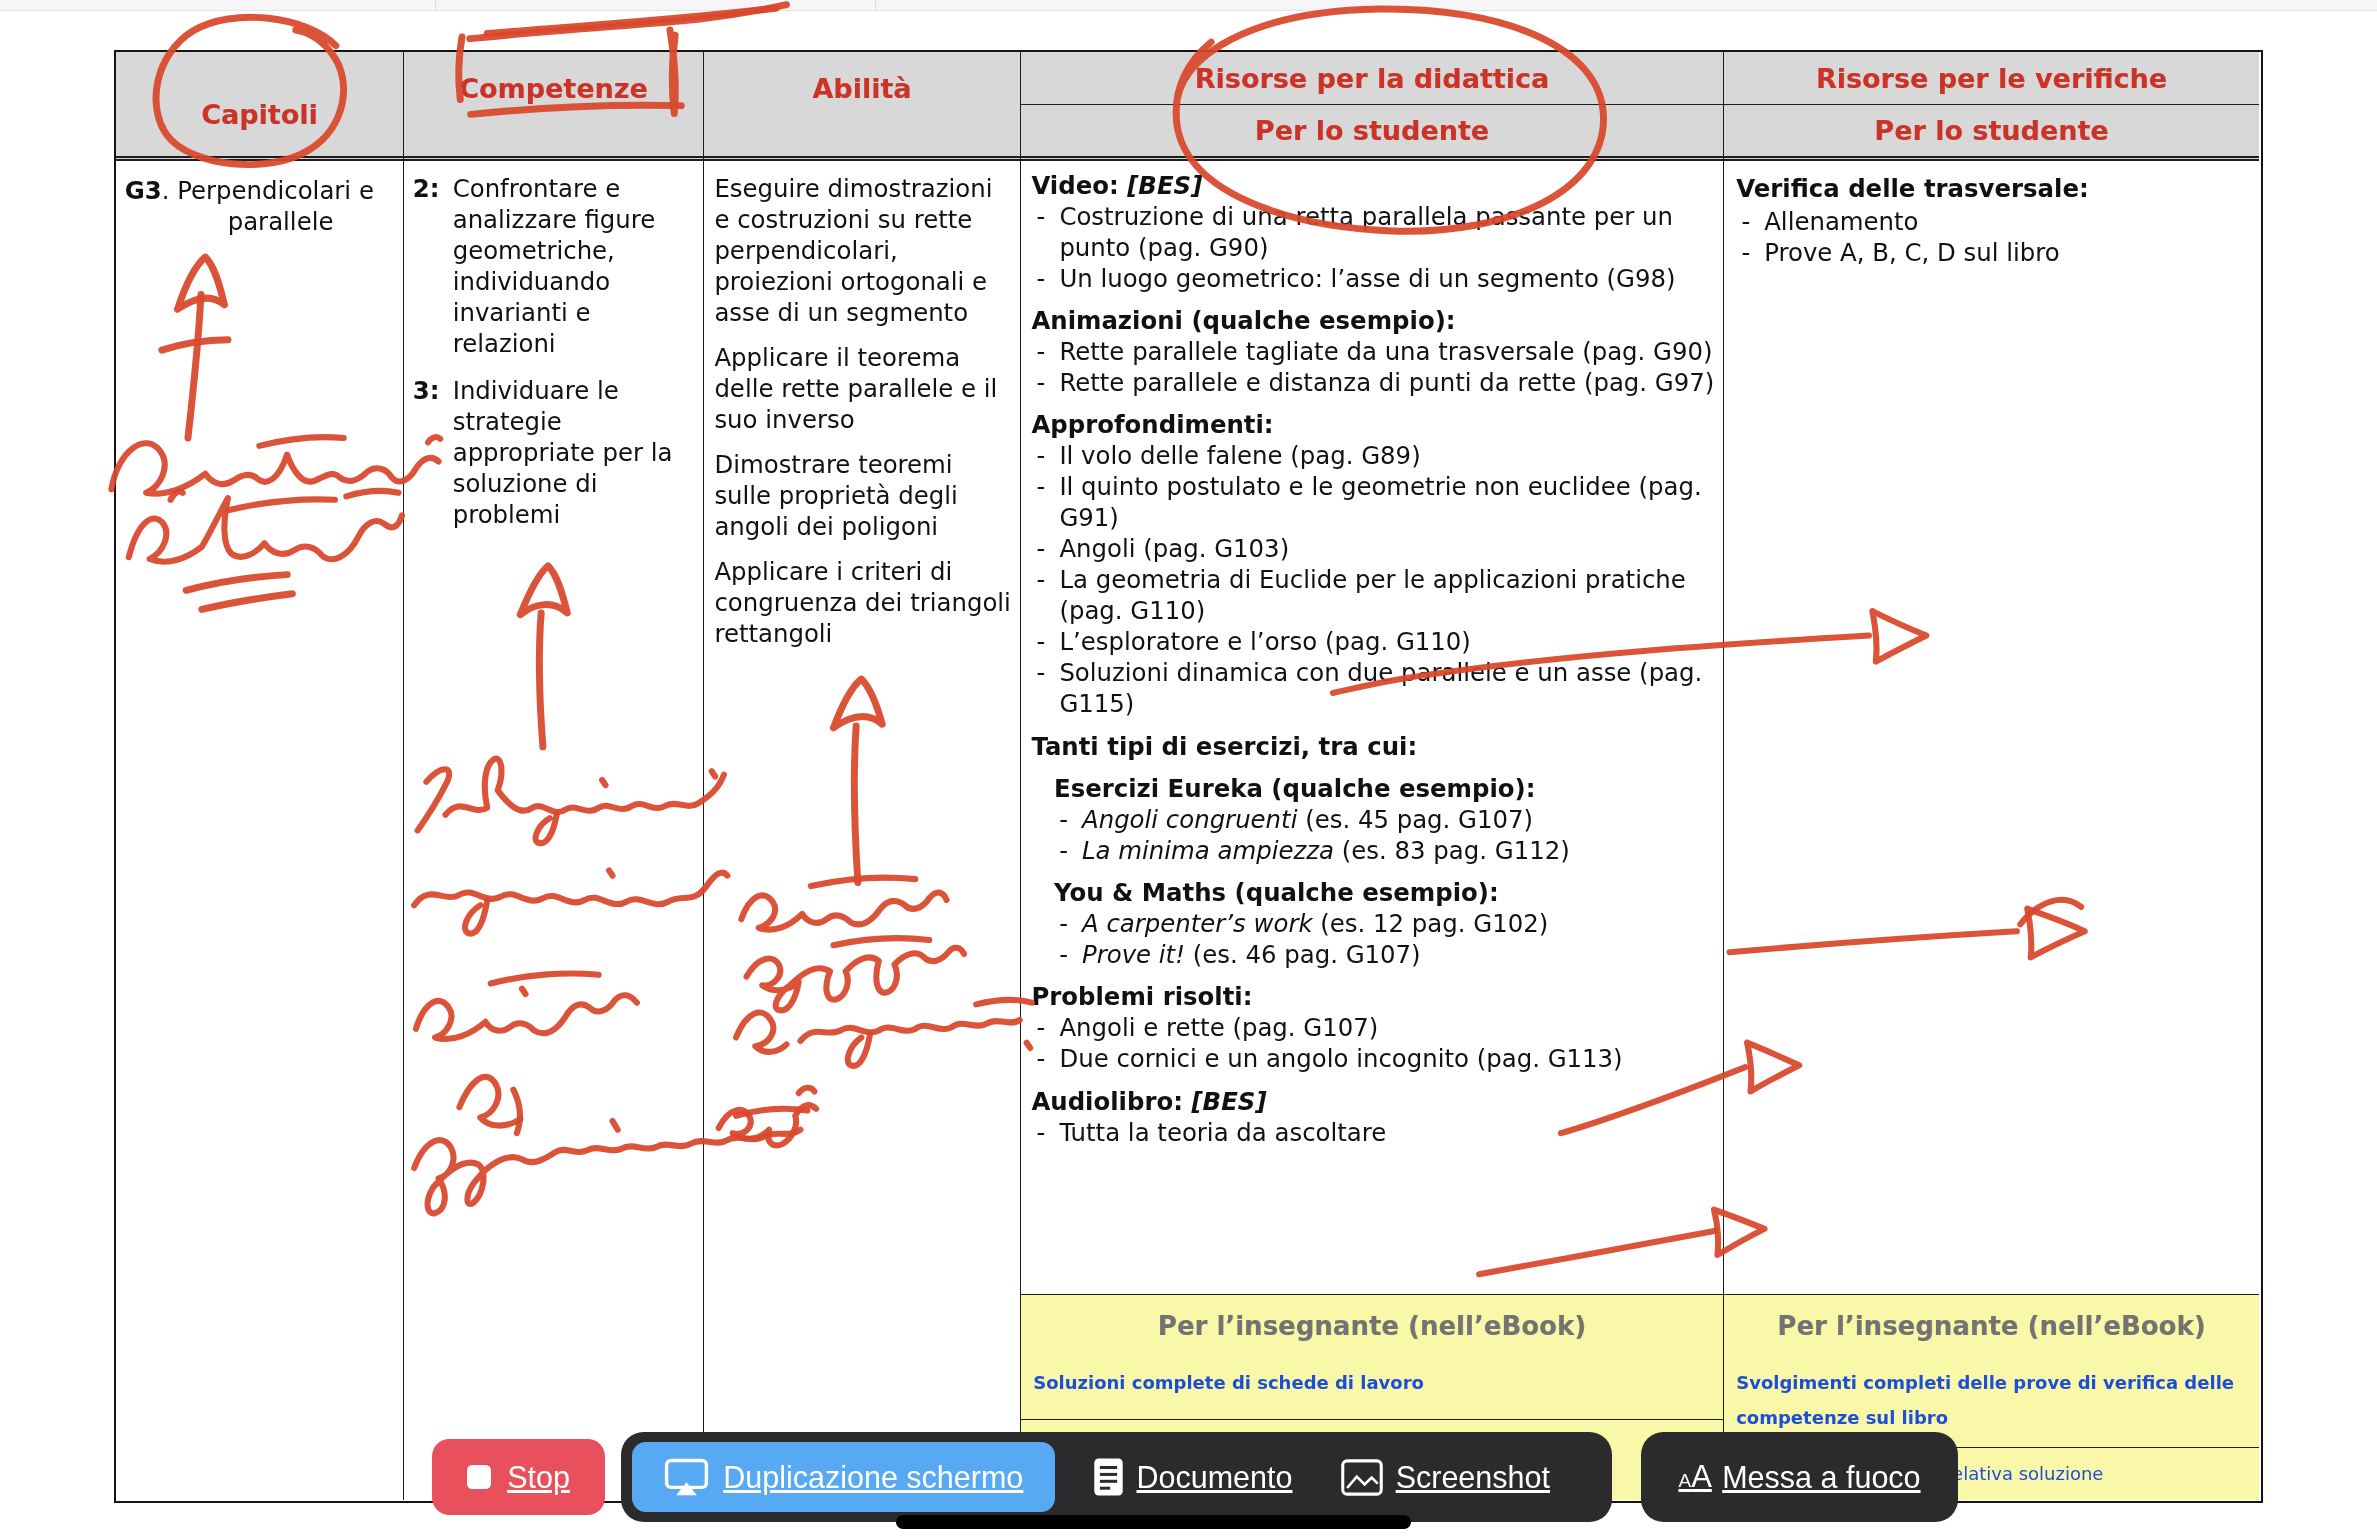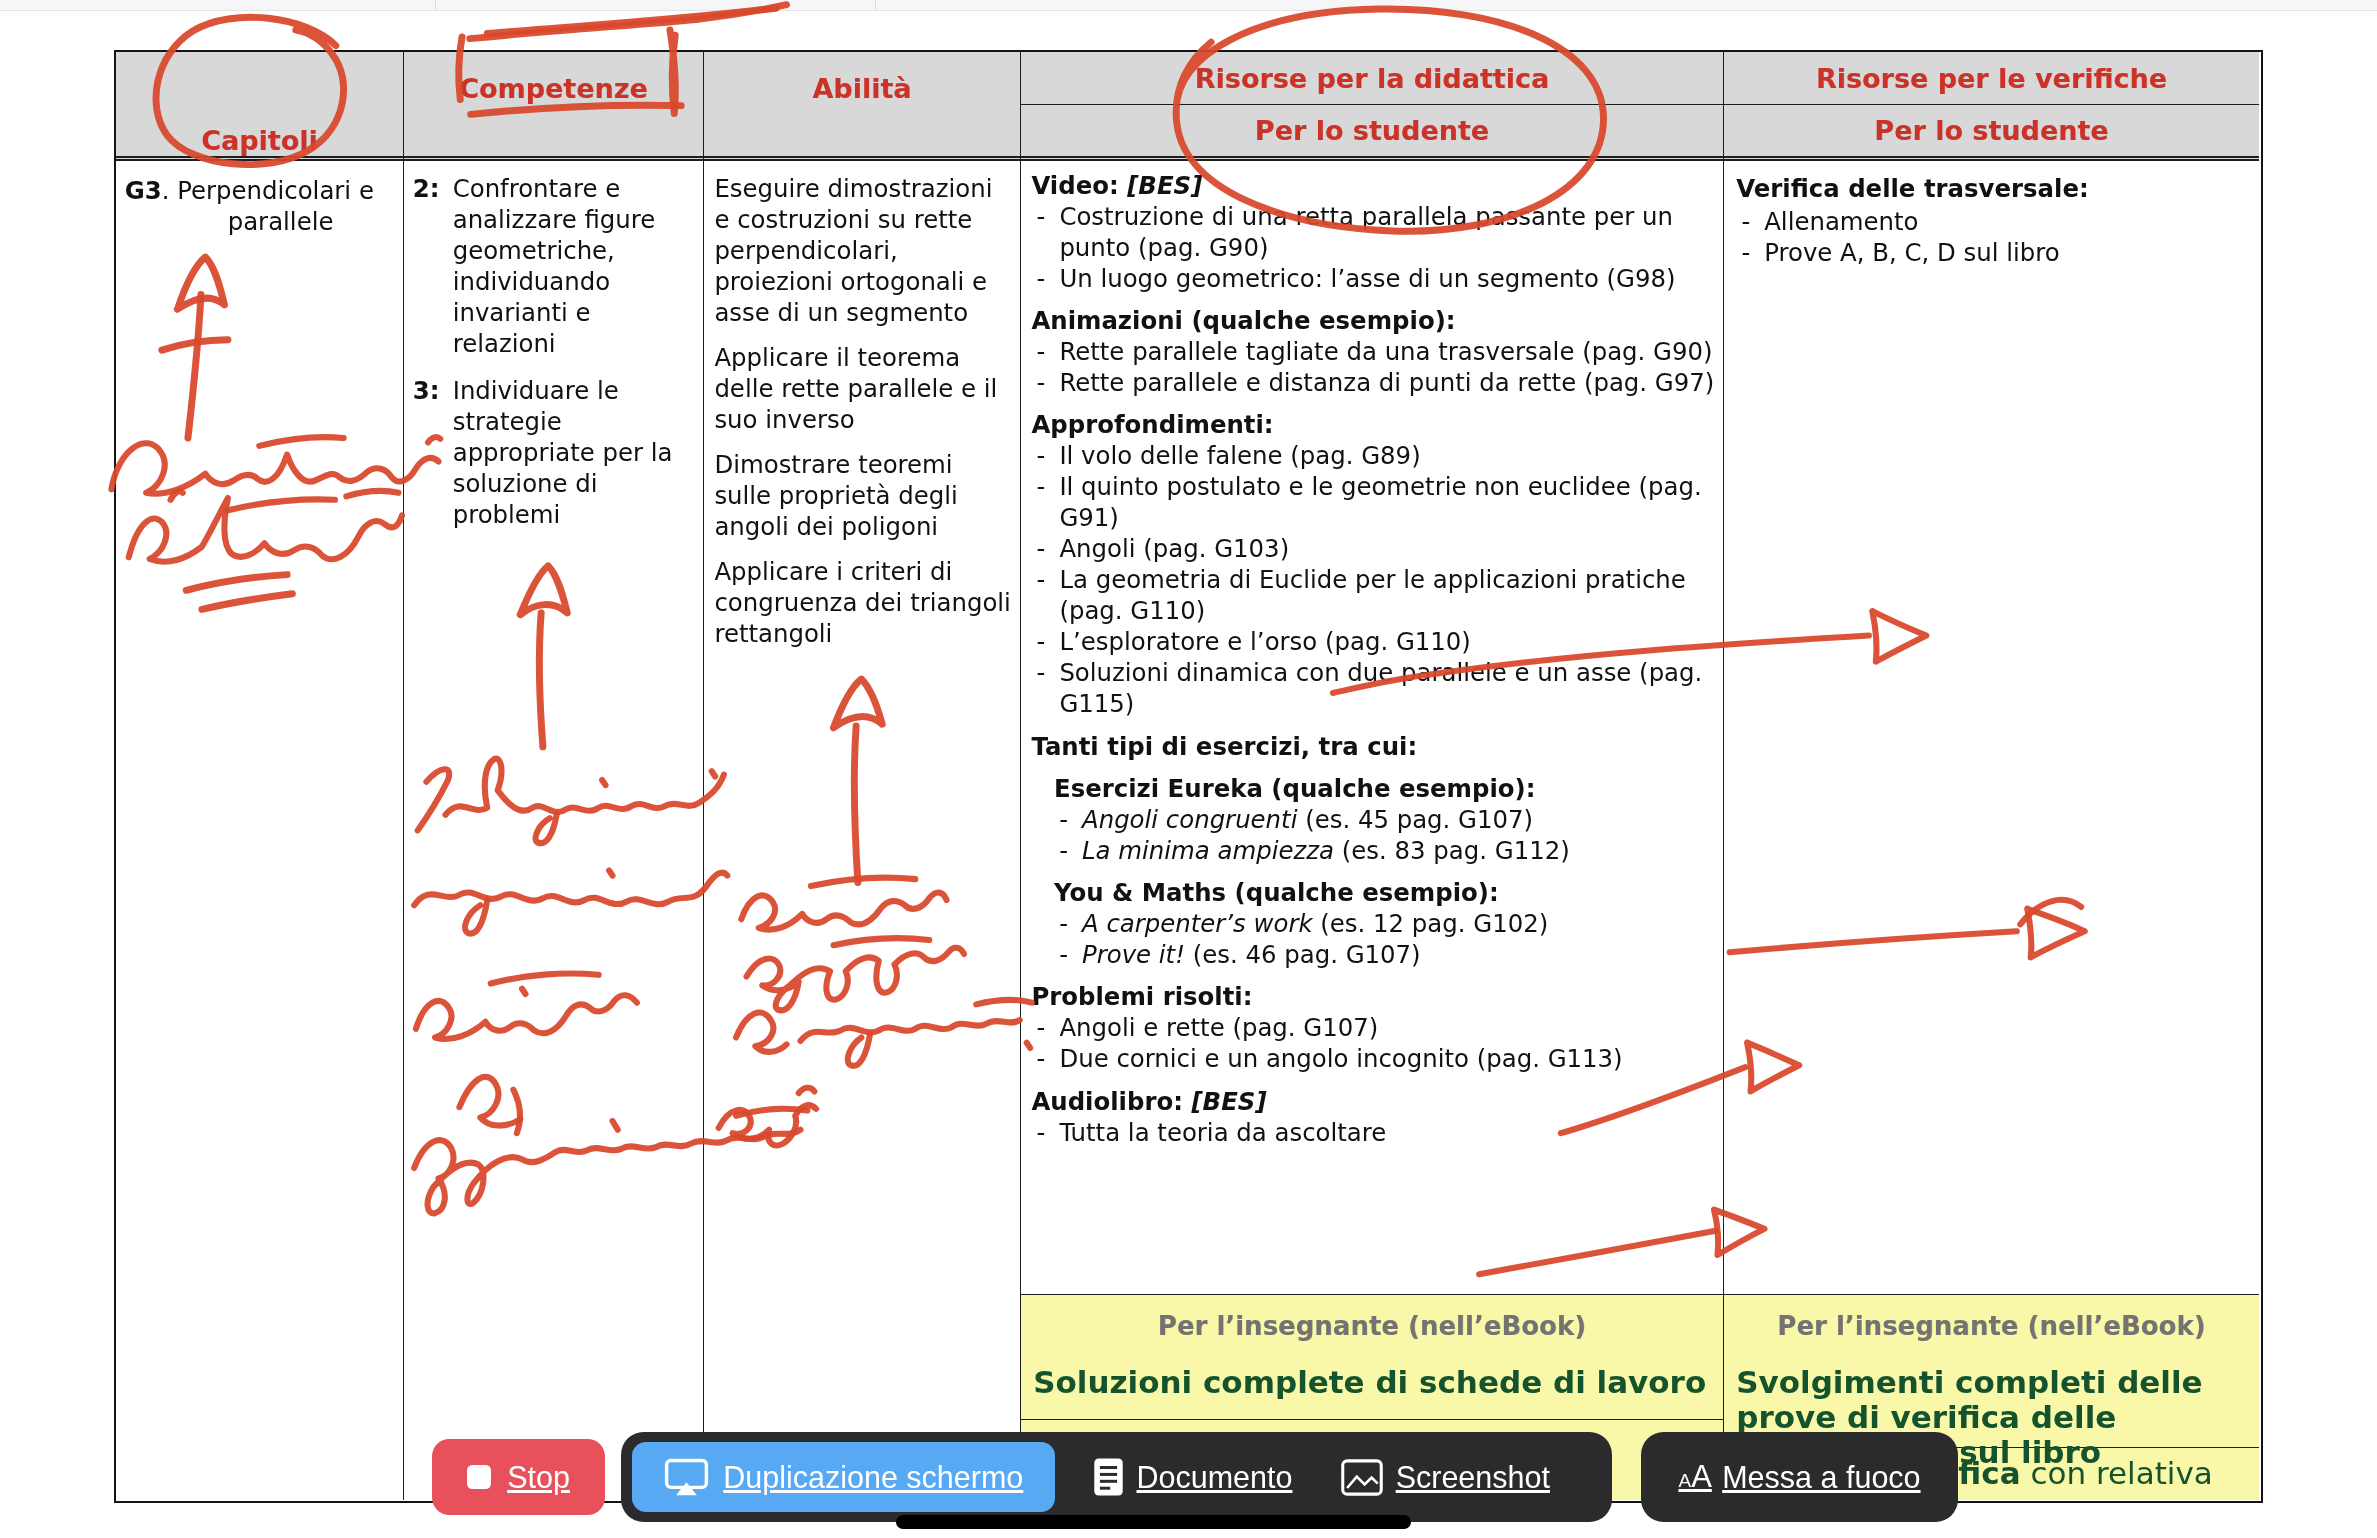--- a/index.html
+++ b/index.html
@@ -10,40 +10,40 @@
             border-bottom:0.9px solid #e3e3e6;}
   .strip-tick{position:absolute;top:0;width:0.9px;height:9.6px;background:#dcdce0;}
 
   
   #t{position:absolute;left:114px;top:50px;width:2149px;height:1453px;border:2.6px solid #141414;
      background:#fff;box-sizing:border-box;}
   .c{position:absolute;box-sizing:border-box;border-right:1.7px solid #1d1d1d;border-bottom:1.7px solid #1d1d1d;
      font-size:24.4px;line-height:31px;}
   .hdr{background:#d8d8d8;color:#ce3126;font-weight:bold;font-size:27px;display:flex;
        align-items:center;justify-content:center;text-shadow:0.4px 0.4px 0 rgba(60,20,10,0.25);}
-  #h1{left:0;top:0;width:288px;height:109px;border-bottom:5.2px double #1d1d1d;align-items:flex-end;padding-top:21px;}
+  #h1{left:0;top:0;width:288px;height:109px;border-bottom:5.2px double #1d1d1d;align-items:center;padding-top:21px;}
   #h2{left:288px;top:0;width:300px;height:109px;border-bottom:5.2px double #1d1d1d;align-items:flex-start;padding-top:21px;}
   #h3{left:588px;top:0;width:317px;height:109px;border-bottom:5.2px double #1d1d1d;align-items:flex-start;padding-top:21px;}
   #h4{left:905px;top:0;width:703px;height:53px;}
   #h5{left:1608px;top:0;width:535px;height:53px;border-right:none;}
   #s4{left:905px;top:53px;width:703px;height:56px;border-bottom:5.2px double #1d1d1d;}
   #s5{left:1608px;top:53px;width:535px;height:56px;border-bottom:5.2px double #1d1d1d;border-right:none;}
   #b1{left:0;top:109px;width:288px;height:1339px;border-bottom:none;padding:14px 7px 0 8.7px;}
   #b2{left:288px;top:109px;width:300px;height:1339px;border-bottom:none;padding:12.2px 5.2px 0 8.7px;}
   #b3{left:588px;top:109px;width:317px;height:1339px;border-bottom:none;padding:12.2px 7px 0 10.4px;}
   #b4{left:905px;top:109px;width:703px;height:1134px;padding:8.7px 5.2px 0 10.4px;}
   #b5{left:1608px;top:109px;width:535px;height:1134px;border-right:none;padding:12.2px 8.7px 0 12.2px;}
   #yh4{left:905px;top:1243px;width:703px;height:63px;}
   #yh5{left:1608px;top:1243px;width:535px;height:63px;border-right:none;}
   #yr4{left:905px;top:1305px;width:703px;height:143px;border-bottom:none;}
   #yr5{left:1608px;top:1305px;width:535px;height:143px;border-right:none;border-bottom:none;}
   .yellow{background:#f8f8a8;}
   .yhdr{color:#737373;font-weight:bold;font-size:26px;display:flex;align-items:center;justify-content:center;
         text-shadow:0.4px 0.4px 0 rgba(60,20,10,0.25);}
-  .yrow{padding:7.8px 10.4px 7px 12.2px;font-weight:bold;font-size:31px;line-height:35px;color:#14532d;}
+  .yrow{padding:7.8px 10.4px 7px 12.2px;font-weight:bold;font-size:18px;line-height:35px;color:#1d4ed8;}
   .yrow.ysep{border-top:1.7px solid #1d1d1d;}
   #yr4 .yrow:first-child{height:62px;box-sizing:border-box;}
   #yr5 .yrow:first-child{height:90px;box-sizing:border-box;}
   .yr{font-weight:normal;}
 
   
   .cap-l1{white-space:nowrap;}
   .cap-l2{padding-left:103px;}
   
   .comp-item{display:flex;margin-bottom:15.7px;}

